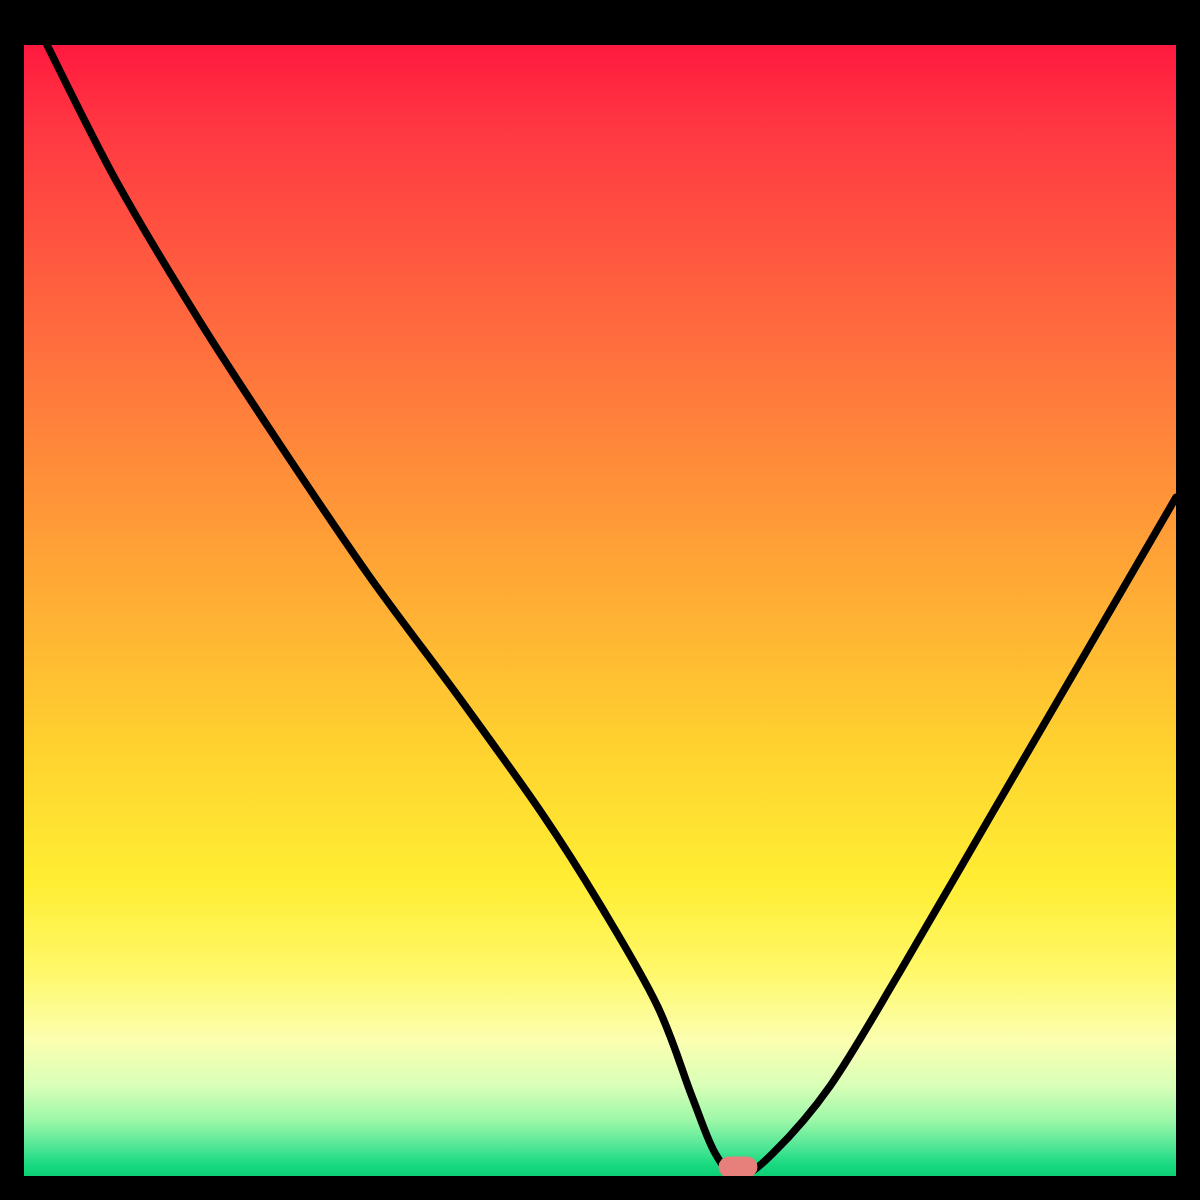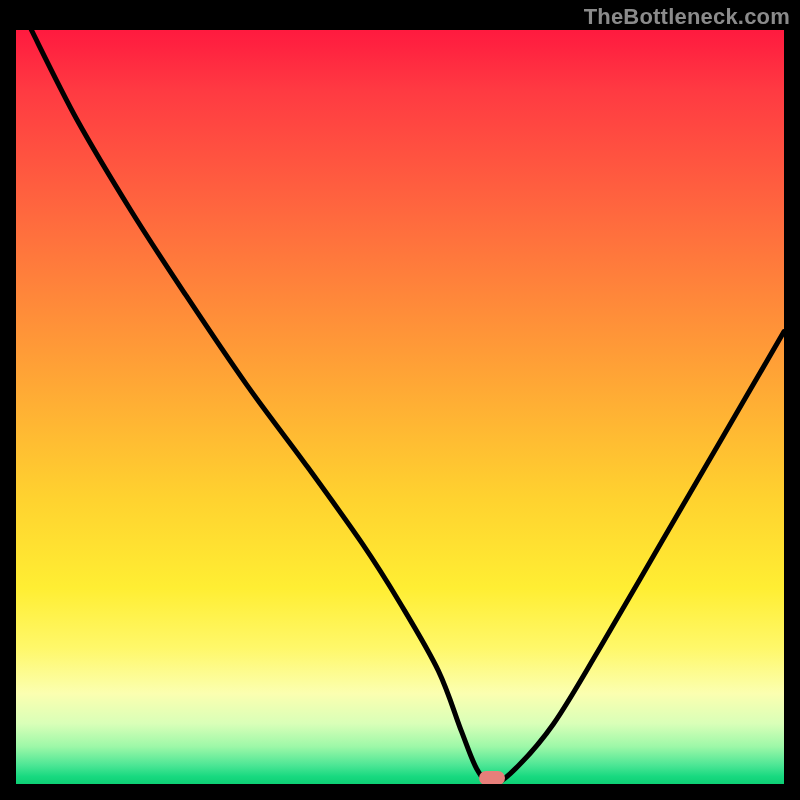--- a/index.html
+++ b/index.html
@@ -73,21 +73,20 @@
     color: #8b8b8b;
     letter-spacing: 0.2px;
     user-select: none;
   }
 </style>
 </head>
 <body>
 
 <div class="stage">
 
-  <div class="watermark">TheBottleneck.com</div>
 
   <div class="plot">
     <div class="gradient"></div>
 
     <svg class="curve" viewBox="0 0 768 754" preserveAspectRatio="none">
       <path d="M 15.4 0.0 C 23.0 15.1, 44.8 60.3, 61.4 90.5 C 78.1 120.6, 97.3 152.1, 115.2 181.0 C 133.1 209.9, 149.8 235.0, 169.0 263.9 C 188.2 292.8, 209.9 325.5, 230.4 354.4 C 250.9 383.3, 272.6 410.9, 291.8 437.3 C 311.0 463.7, 330.2 490.1, 345.6 512.7 C 361.0 535.3, 371.2 551.7, 384.0 573.0 C 396.8 594.4, 412.2 619.5, 422.4 640.9 C 432.6 662.3, 439.0 684.9, 445.4 701.2 C 451.8 717.6, 455.7 730.1, 460.8 738.9 C 465.9 747.7, 469.8 754.0, 476.2 754.0 C 482.6 754.0, 489.0 749.0, 499.2 738.9 C 509.4 728.9, 523.5 713.8, 537.6 693.7 C 551.7 673.6, 565.8 648.4, 583.7 618.3 C 601.6 588.1, 624.6 547.9, 645.1 512.7 C 665.6 477.5, 686.1 442.3, 706.6 407.2 C 727.0 372.0, 757.8 319.2, 768.0 301.6"></path>
     </svg>
 
     <div class="marker" style="background: rgb(231, 127, 122); left: 476.16px; top: 747.968px;"></div>
   </div>

